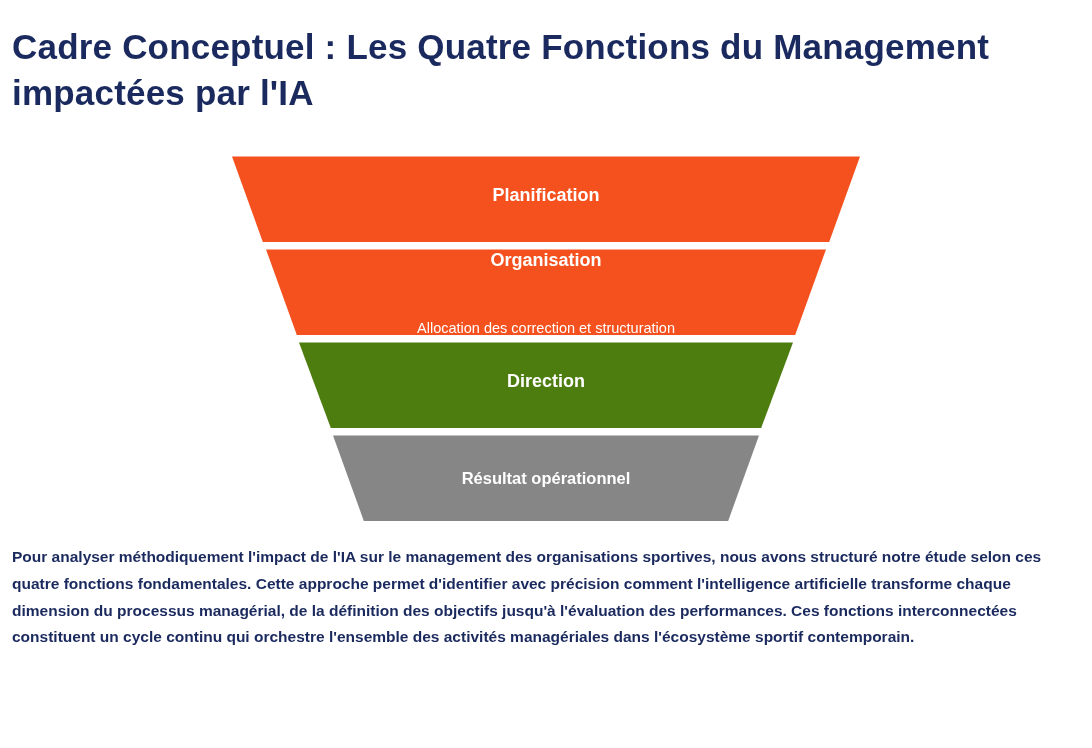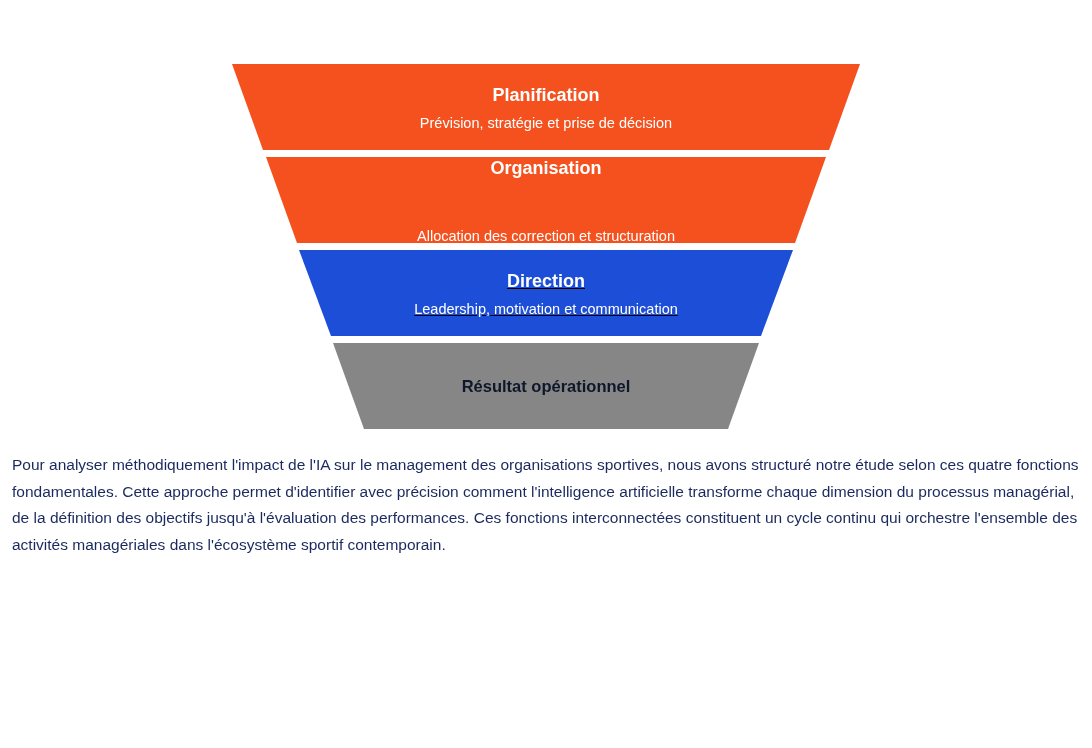--- a/index.html
+++ b/index.html
@@ -59,53 +59,53 @@
     font-weight: 700;
     margin: 2px 0 9px 0;
   }
   .segment-subtitle {
     color: #ffffff;
     font-size: 14.5px;
     font-weight: 400;
   }
   .segment-subtitle:empty { display: none; }
   .funnel-segment.result .segment-title {
-    color: #0f172a;
+    color: #ffffff;
     font-size: 16.5px;
     margin: 0;
   }
   .description {
     color: #1b2a5e;
     font-size: 15.5px;
     line-height: 1.72;
     margin: 23px auto 0 auto;
     max-width: 1068px;
+    font-weight: bold;
   }
 </style>
 </head>
 <body>
 
 <div class="page">
 
+  <h1 class="page-title">Cadre Conceptuel : Les Quatre Fonctions du Management impactées par l'IA</h1>
 
   <div class="funnel">
 
     <div class="funnel-segment" style="background: rgb(244, 81, 30);">
       <div class="segment-title">Planification</div>
-      <div class="segment-subtitle">Prévision, stratégie et prise de décision</div>
     </div>
 
     <div class="funnel-segment" style="background: rgb(244, 81, 30); gap: 40px;">
       <div class="segment-title">Organisation</div>
       <div class="segment-subtitle">Allocation des correction et structuration</div>
     </div>
 
-    <div class="funnel-segment" style="background: #1d4ed8; text-decoration: underline;">
+    <div class="funnel-segment" style="background: #4d7c0f;">
       <div class="segment-title">Direction</div>
-      <div class="segment-subtitle">Leadership, motivation et communication</div>
     </div>
 
 
     <div class="funnel-segment result" style="background: rgb(134, 134, 134);">
       <div class="segment-title">Résultat opérationnel</div>
 
     </div>
 
   </div>
 

